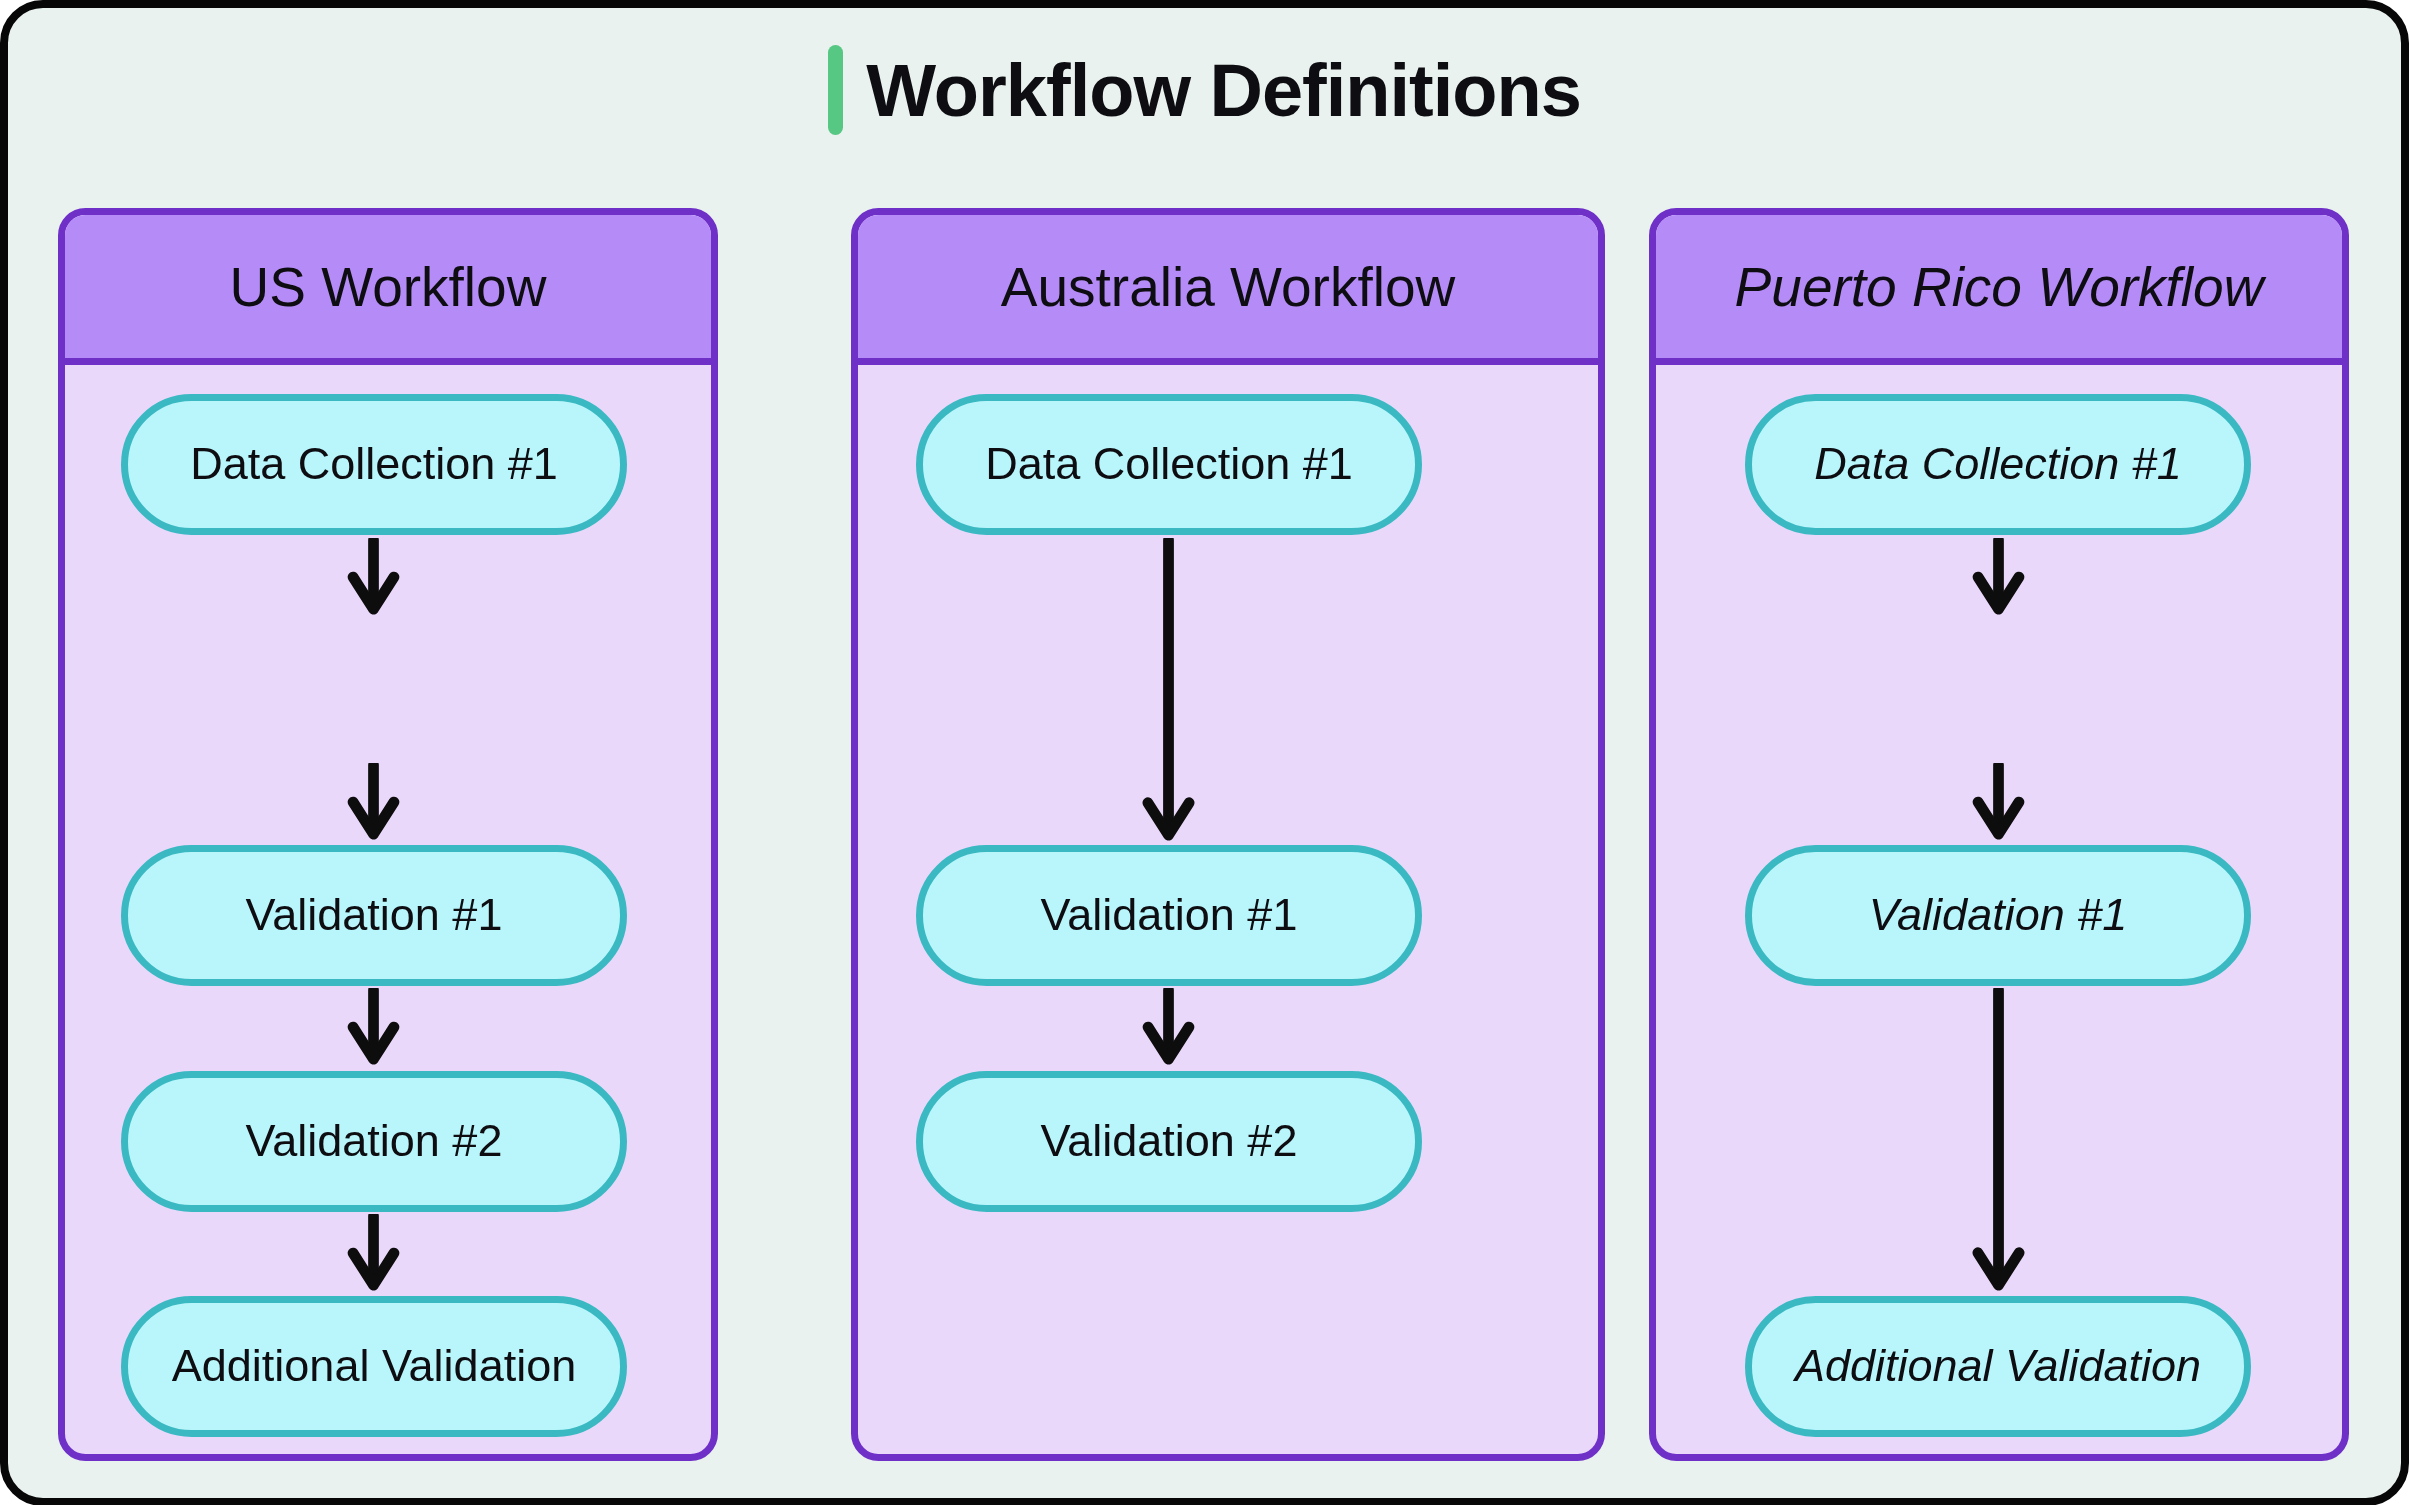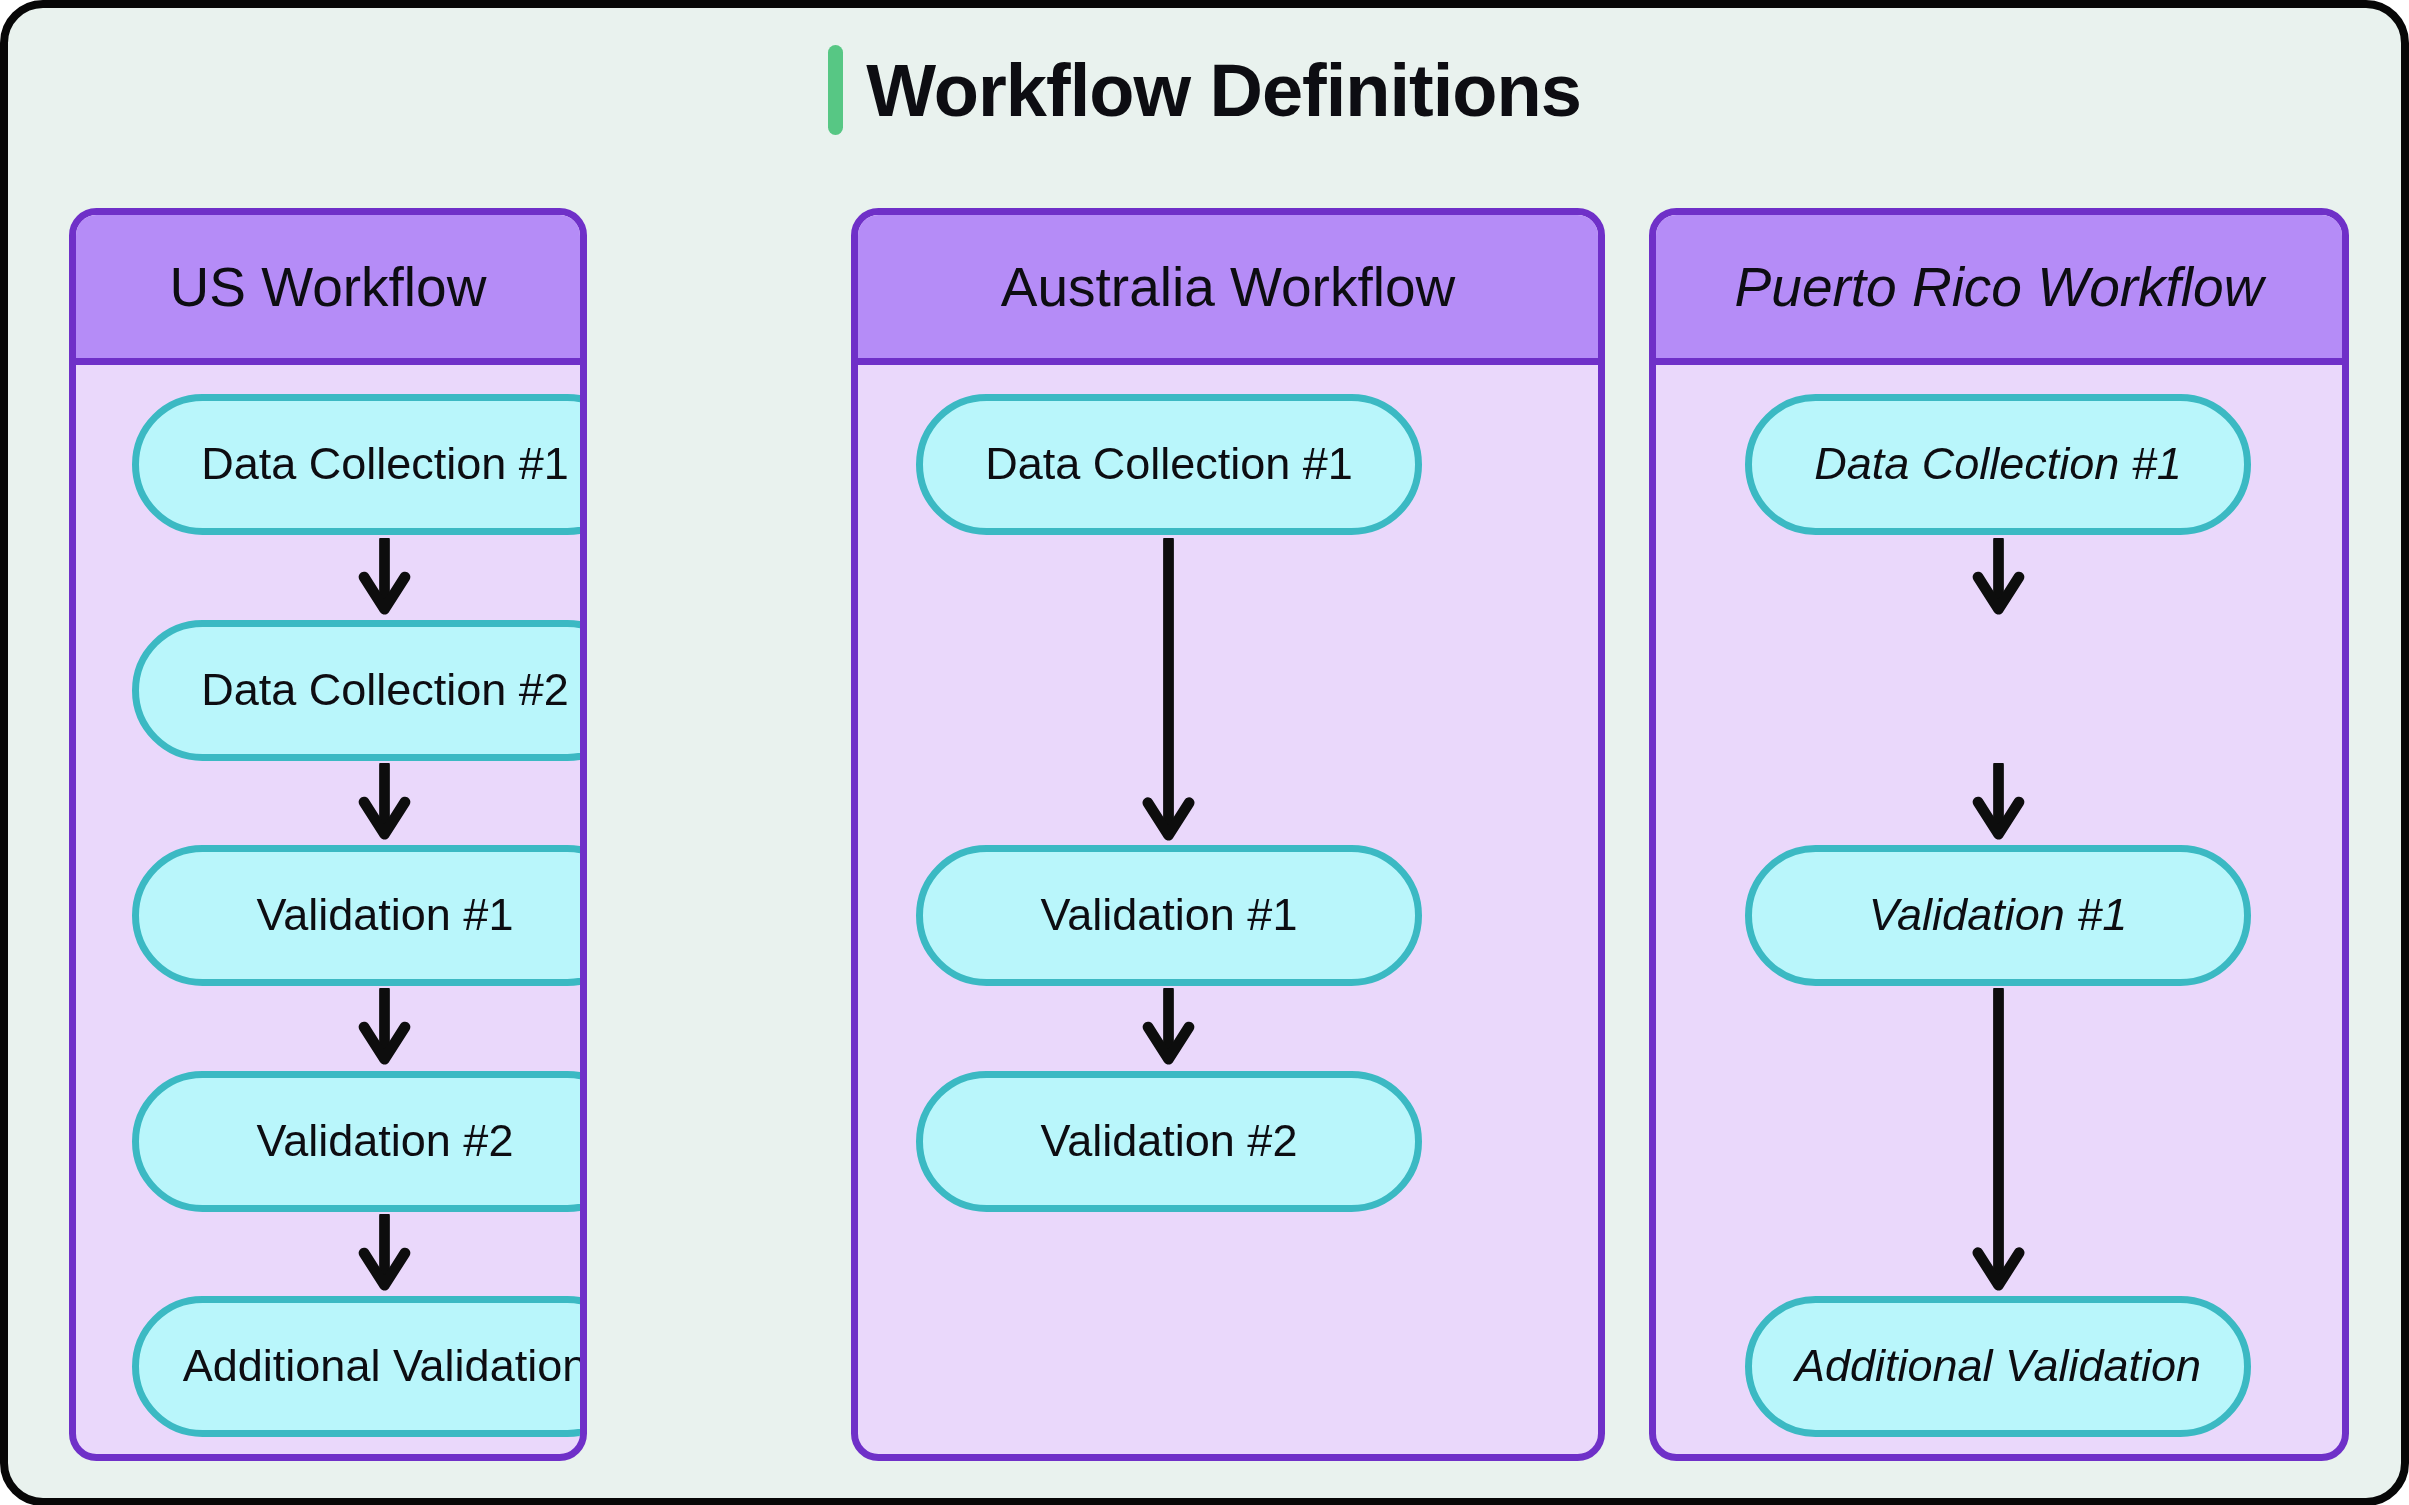--- a/index.html
+++ b/index.html
@@ -105,30 +105,27 @@
 </head>
 <body>
 
 <div id="app">
   <div class="frame">
     <div class="title-row">
       <span class="accent-bar"></span>
       <h1 class="page-title">Workflow Definitions</h1>
     </div>
     <div id="columns">
-        <section class="col" style="left: 61px; width: 518px;">
+        <section class="col" style="left: 50px; width: 660px;">
           <div class="col-header">
             <span>US Workflow</span>
           </div>
           <div class="col-body">
             <div class="node" style="top: 29px; left: 56px;">
               <span>Data Collection #1</span>
-            </div>
-            <div class="node" style="top: 255px; left: 56px;">
-              <span>Data Collection #2</span>
             </div>
             <div class="node" style="top: 480px; left: 56px;">
               <span>Validation #1</span>
             </div>
             <div class="node" style="top: 706px; left: 56px;">
               <span>Validation #2</span>
             </div>
             <div class="node" style="top: 931px; left: 56px;">
               <span>Additional Validation</span>
             </div>

